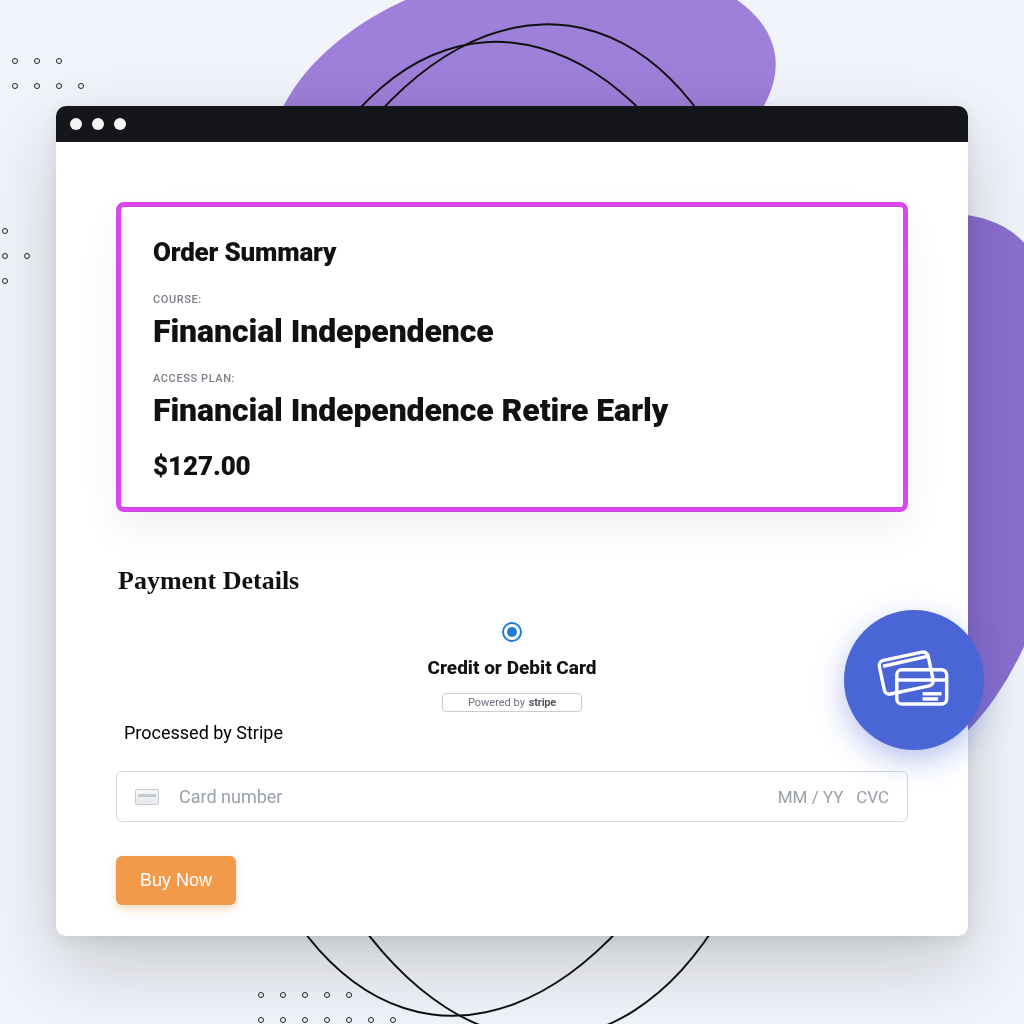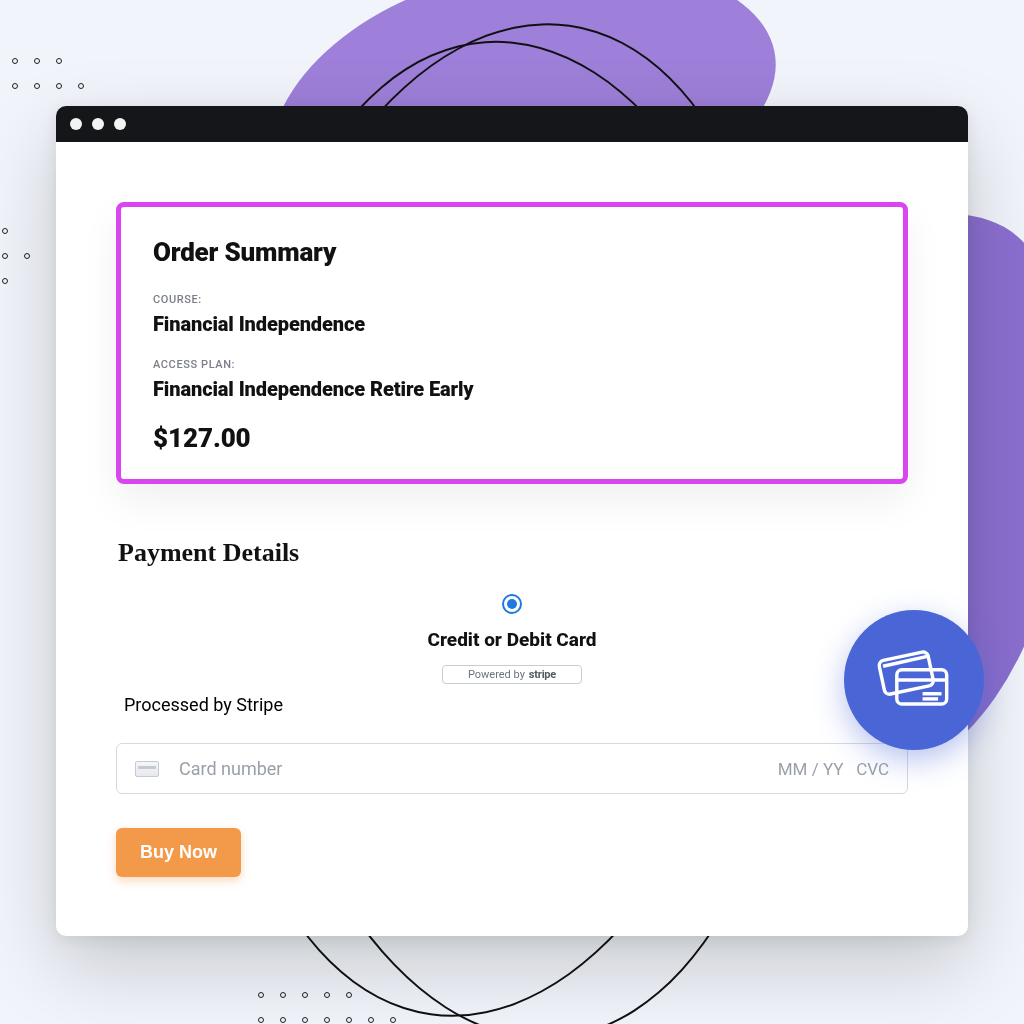--- a/index.html
+++ b/index.html
@@ -50,21 +50,21 @@
   .card {
     border: 5px solid #d946ef; border-radius: 8px;
     box-shadow: 0 18px 40px rgba(0,0,0,.06);
     padding: 30px 32px 26px; margin-bottom: 54px;
   }
   .h1 { font-weight: 900; font-size: 26px; color: #111; margin-bottom: 26px; letter-spacing: -.2px; }
   .label {
     font-size: 11px; letter-spacing: .6px; color: #7a7f87; text-transform: uppercase;
     margin-bottom: 6px; font-weight: 500;
   }
-  .value { font-weight: 900; font-size: 20px; color: #111; margin-bottom: 22px; letter-spacing: -.1px; }
+  .value { font-weight: 900; font-size: 32px; color: #111; margin-bottom: 22px; letter-spacing: -.1px; }
   .value.price { font-size: 26px; margin-bottom: 0; }
 
   .section-title { font-weight: 900; font-size: 26px; color: #111; margin: 0 0 26px 2px; font-family: Liberation Serif, serif; }
 
   .radio-row { display: flex; align-items: center; gap: 14px; margin-bottom: 10px; flex-direction: column; }
   .radio {
     width: 20px; height: 20px; border: 2px solid #1f7ae0; border-radius: 50%;
     display: inline-flex; align-items: center; justify-content: center; flex-shrink: 0;
   }
   .radio .inner { width: 10px; height: 10px; background: #1f7ae0; border-radius: 50%; }
@@ -88,21 +88,21 @@
     width: 24px; height: 16px; border: 1px solid #c6c9cf; border-radius: 2px;
     background: linear-gradient(#f5f6f8,#e7e9ed);
     position: relative; flex-shrink: 0;
   }
   .card-icon::after { content: ""; position: absolute; left: 2px; right: 2px; top: 4px; height: 3px; background: #c6c9cf; }
   .ci-spacer { flex: 1; }
   .card-right { color: #9aa0a9; font-size: 17px; white-space: nowrap; }
 
   .buy-btn {
     margin-top: 34px; display: inline-block;
-    background: #f2994a; color: #fff; font-weight: 700; font-size: 18px;
+    background: #f2994a; color: #fff; font-weight: 400; font-size: 18px;
     padding: 14px 24px; border-radius: 6px; border: none; cursor: pointer;
     box-shadow: 0 4px 10px rgba(242,153,74,.35);
   }
 
   
   .cc-badge {
     position: absolute; right: 40px; top: 610px;
     width: 140px; height: 140px; border-radius: 50%;
     background: #4a66d6; display: flex; align-items: center; justify-content: center;
     box-shadow: 0 10px 30px rgba(74,102,214,.4);

